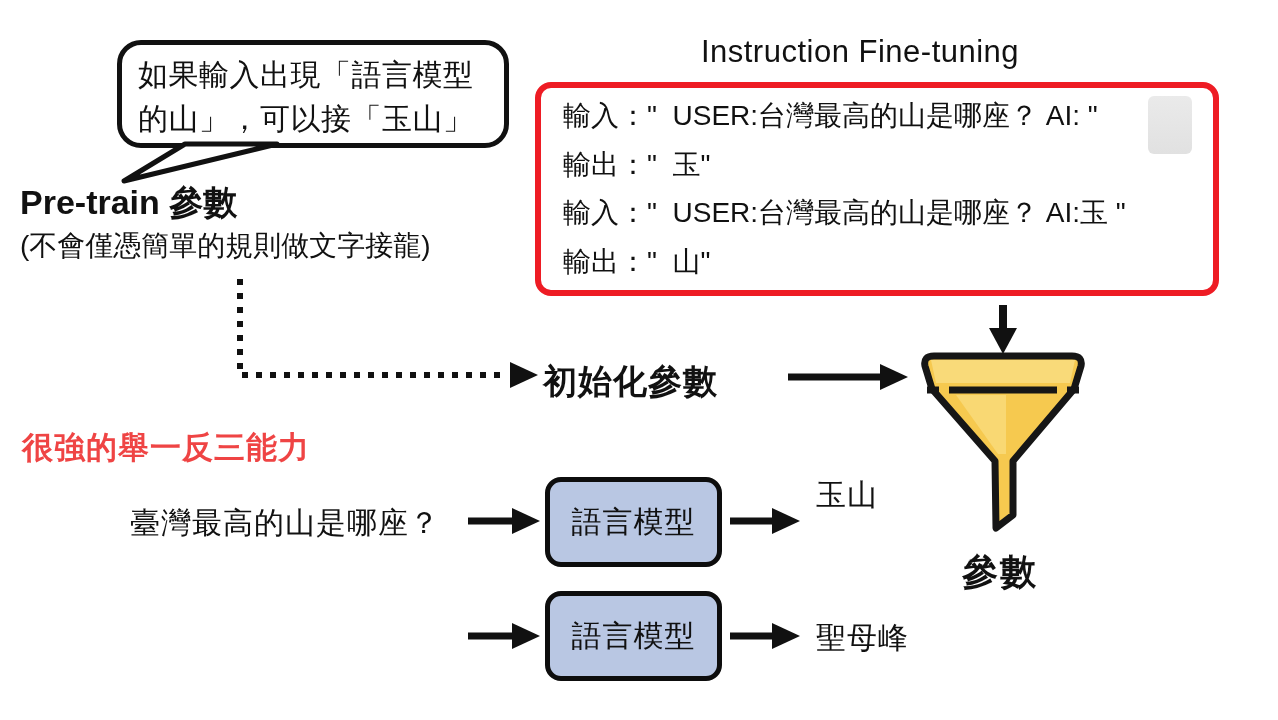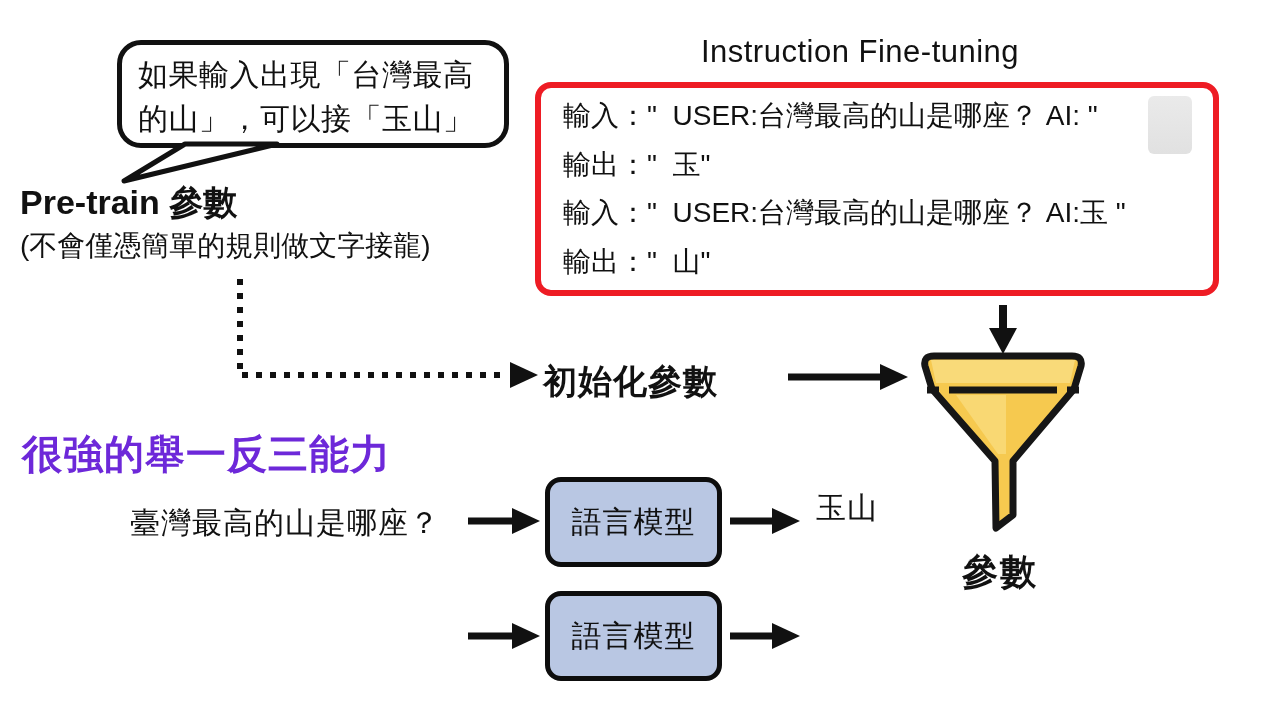--- a/index.html
+++ b/index.html
@@ -32,35 +32,35 @@
   .ft-line{font-size:28px;white-space:pre;line-height:30px;}
   #highlight-artifact{
     left:1148px;top:96px;width:44px;height:58px;border-radius:6px;
     background:linear-gradient(180deg,#e3e3e3,#d7d7d7);opacity:.75;
   }
 
   
   #init-params-label{left:543px;top:359px;font-size:34px;font-weight:700;letter-spacing:1px;}
   #optimize-label{left:1047px;top:429px;font-size:33px;}
   #params-label{left:962px;top:548px;font-size:36px;font-weight:700;letter-spacing:2px;}
-  #generalization-note{left:22px;top:427px;font-size:40px;font-weight:700;color:#6d28d9;letter-spacing:1px;}
+  #generalization-note{left:22px;top:427px;font-size:31px;font-weight:700;color:#ef4444;letter-spacing:1px;}
 
   
   .q-text{font-size:30px;letter-spacing:1px;}
   #q1-text{left:130px;top:503px;}
   #q2-text{left:130px;top:618px;}
   .lm-box{
     width:177px;height:90px;box-sizing:border-box;background:#b9c7e3;
     border:5px solid #0d0d0d;border-radius:16px;
     display:flex;align-items:center;justify-content:center;
     font-size:30px;letter-spacing:1px;
   }
   #lm-box-1{left:545px;top:477px;}
   #lm-box-2{left:545px;top:591px;}
-  #answer-1{left:816px;top:488px;}
+  #answer-1{left:816px;top:475px;}
   #answer-2{left:816px;top:618px;}
 
   svg{display:block;}
 </style>
 </head>
 <body>
 
 <div id="canvas">
 
   <svg class="abs" style="left:0;top:0;" width="1278" height="720" viewBox="0 0 1278 720">
@@ -93,21 +93,21 @@
       <path d="M468,636 H512" fill="none" stroke="#111" stroke-width="7"></path>
       <polygon points="540,636 512,623 512,649" fill="#111"></polygon>
     </g>
     <g>
       <path d="M730,636 H772" fill="none" stroke="#111" stroke-width="7"></path>
       <polygon points="800,636 772,623 772,649" fill="#111"></polygon>
     </g>
   </svg>
 
   <div id="speech-bubble" class="abs">
-    <div>如果輸入出現「台灣最高</div>
+    <div>如果輸入出現「語言模型</div>
     <div>的山」，可以接「玉山」</div>
   </div>
   <svg id="bubble-tail" class="abs" width="190" height="50" viewBox="0 0 190 50">
     <polygon points="80,3 172,3 19,40" fill="#ffffff" stroke="#111" stroke-width="5" stroke-linejoin="round"></polygon>
   </svg>
 
   <div id="pretrain-title" class="abs">Pre-train 參數</div>
   <div id="pretrain-subtitle" class="abs">(不會僅憑簡單的規則做文字接龍)</div>
 
   <div id="ift-title" class="abs">Instruction Fine-tuning</div>
@@ -132,14 +132,15 @@
 
   <div id="q1-text" class="abs q-text">臺灣最高的山是哪座？</div>
   <div id="lm-box-1" class="abs lm-box">
     <span>語言模型</span>
   </div>
   <div id="answer-1" class="abs q-text">玉山</div>
 
   <div id="lm-box-2" class="abs lm-box">
     <span>語言模型</span>
   </div>
+  <div id="answer-2" class="abs q-text">聖母峰</div>
 
 </div>
 
 </body></html>

